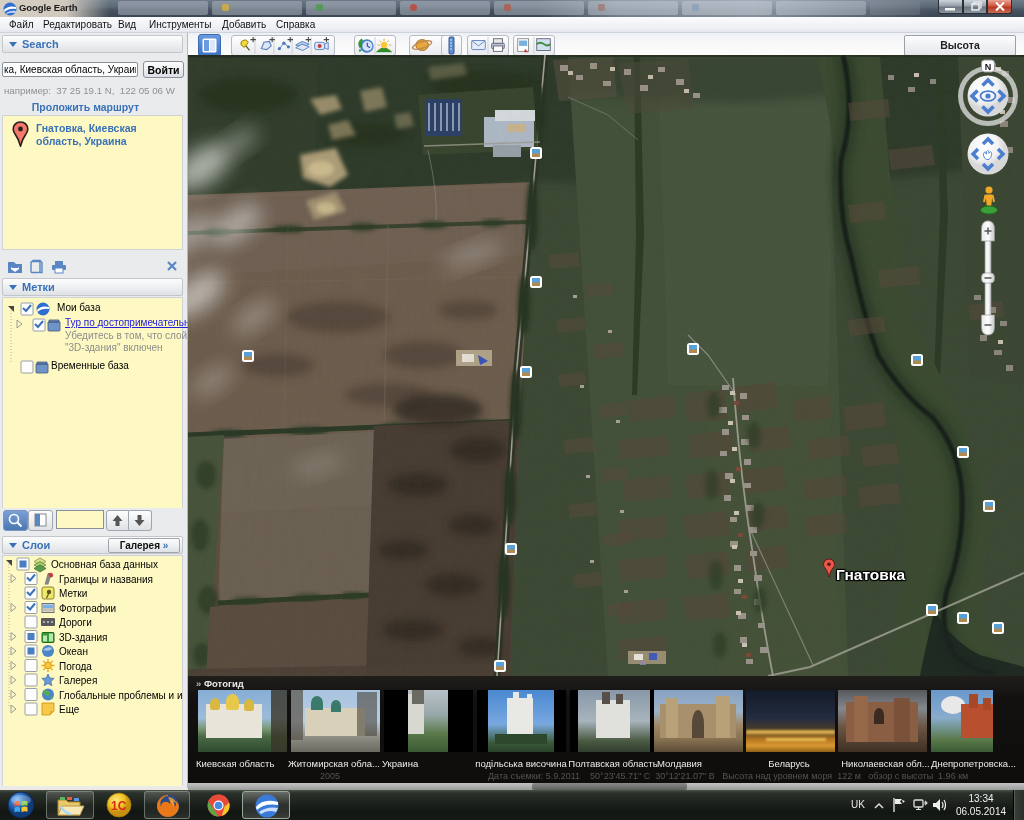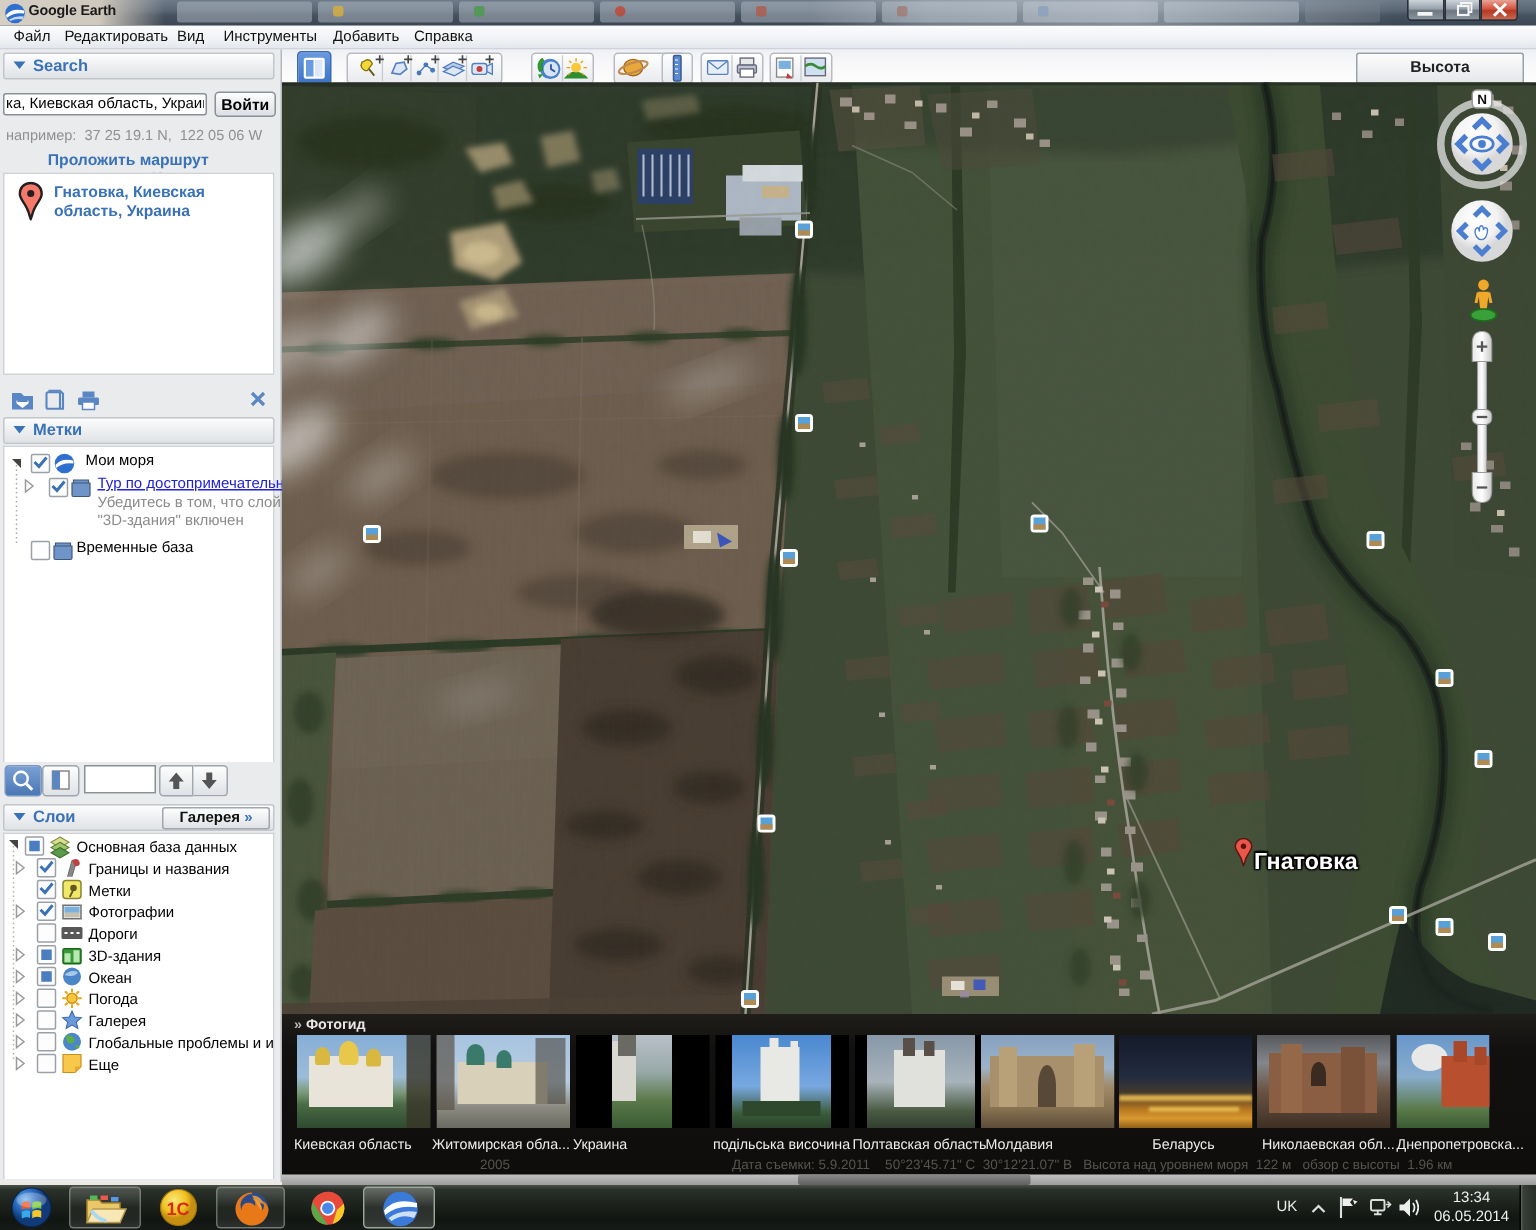--- a/index.html
+++ b/index.html
@@ -37,21 +37,21 @@
   color:#222; text-align:center; line-height:19px; }
 
 
 #sidebar { position:absolute; left:0; top:33px; width:188px; height:755px; background:#e9ebed;
   border-right:1px solid #b5b9bd; }
 .phead { position:absolute; left:2px; width:181px; height:18px;
   background:linear-gradient(180deg,#fdfdfd 0%,#eceef0 55%,#dfe2e5 100%);
   border:1px solid #c3c7cb; border-radius:2px; color:#3a72b8; font-weight:bold; font-size:11px; line-height:16px; }
 .phead .tri { display:inline-block; margin:0 5px 1px 6px; width:0; height:0;
   border-left:4.5px solid transparent; border-right:4.5px solid transparent; border-top:5.5px solid #3a72b8; vertical-align:middle;}
-.white { position:absolute; background:#ffffff; border:1px solid #cfd3d7; }
+.white { position:absolute; background:#fef9c3; border:1px solid #cfd3d7; }
 .bluelink { color:#3a72b8; font-weight:bold; }
 .pht { position:absolute; top:14px; width:89px; height:62px; overflow:hidden; background:#111; }
 .phl { position:absolute; top:82px; font-size:9.5px; color:#ececec; text-align:center; white-space:nowrap; }
 .tkb { position:absolute; top:1px; height:28px; border:1px solid rgba(160,170,160,.55); border-radius:3px;
   background:linear-gradient(180deg,rgba(255,255,255,.18),rgba(255,255,255,.04) 50%,rgba(255,255,255,.10)); }
 </style>
 </head>
 <body>
 <div id="win">
 
@@ -243,21 +243,21 @@
           <rect x="14" y="1" width="12" height="12" rx="1" fill="#fdfdfd" stroke="#9aa0a6"></rect>
           <path d="M16 6 l3 3 5 -6" stroke="#3a72b8" stroke-width="2" fill="none"></path>
           <rect x="26" y="17" width="12" height="12" rx="1" fill="#fdfdfd" stroke="#9aa0a6"></rect>
           <path d="M28 22 l3 3 5 -6" stroke="#3a72b8" stroke-width="2" fill="none"></path>
           <circle cx="36" cy="7" r="6.5" fill="#2f6fd0"></circle>
           <path d="M30 8 Q34 3 42 5 L42 7 Q35 6 30.5 10 Z" fill="#fff"></path>
           <path d="M42 18 h10 v2 h-10 z M41 20 h12 v8 a1 1 0 0 1 -1 1 h-10 a1 1 0 0 1 -1 -1 z" fill="#6f95c8" stroke="#41577a" stroke-width=".8"></path>
           <rect x="14" y="59" width="12" height="12" rx="1" fill="#fdfdfd" stroke="#9aa0a6"></rect>
           <path d="M30 60 h10 v2 h-10 z M29 62 h12 v8 a1 1 0 0 1 -1 1 h-10 a1 1 0 0 1 -1 -1 z" fill="#6f95c8" stroke="#41577a" stroke-width=".8"></path>
         </svg>
-        <div style="position:absolute;left:50px;top:0;">Мои моря</div>
+        <div style="position:absolute;left:50px;top:0;">Мои база</div>
         <div style="position:absolute;left:58px;top:15px;color:#2121d8;text-decoration:underline;white-space:nowrap;">Тур по достопримечательнос</div>
         <div style="position:absolute;left:58px;top:28px;color:#8c8c8c;line-height:11.5px;white-space:nowrap;">Убедитесь в том, что слой<br>"3D-здания" включен</div>
         <div style="position:absolute;left:44px;top:58px;">Временные база</div>
       </div>
     </div>
 
     <div style="position:absolute;left:3px;top:477px;width:25px;height:21px;border:1px solid #7a96c0;border-radius:3px;background:linear-gradient(180deg,#7aa0d4,#4a78b4);">
       <svg width="23" height="19" viewBox="0 0 23 19">
           <circle cx="10" cy="8" r="4.5" fill="none" stroke="#fff" stroke-width="1.6"></circle>
           <path d="M13.5 11.5 l4 4" stroke="#fff" stroke-width="2"></path>

